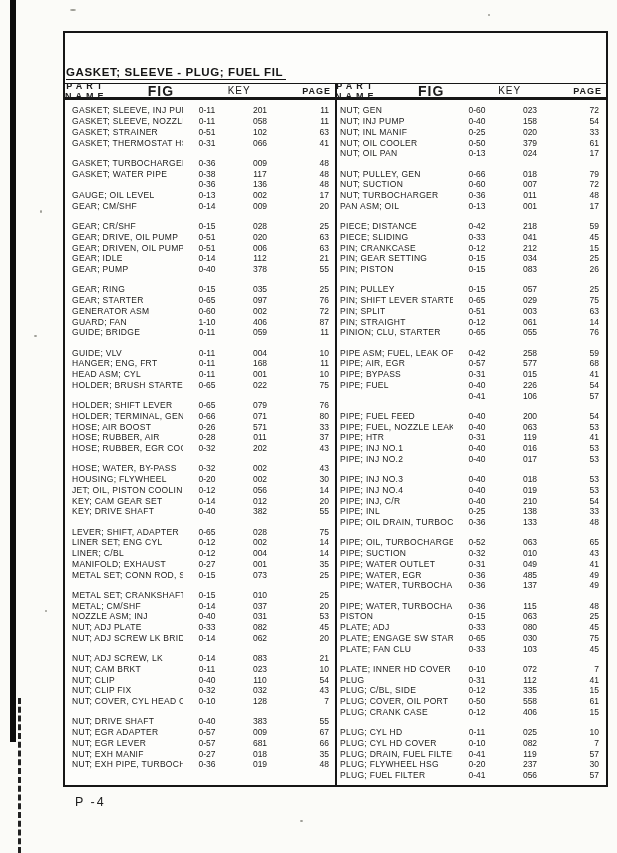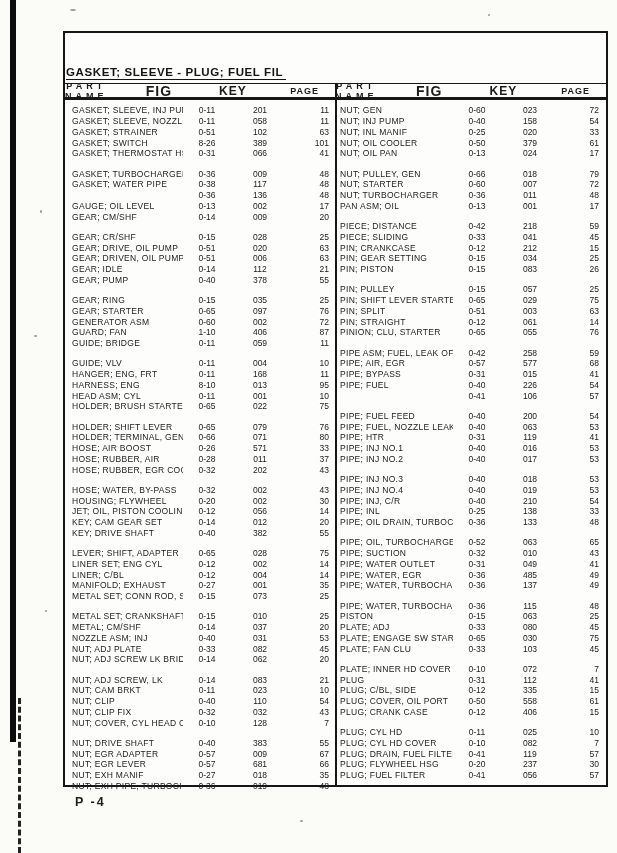--- a/index.html
+++ b/index.html
@@ -31,39 +31,39 @@
   .header-band{
     position:absolute;top:50px;left:0;width:100%;height:17px;
     border-top:1px solid #161616;border-bottom:3px solid #161616;
     box-sizing:border-box;display:flex;
   }
   .half-header{display:flex;align-items:center;box-sizing:border-box;gap:33px;}
   .half-header.left{width:270px;}
   .half-header.right{width:271px;}
   .h-name{flex:1;text-align:center;font-size:9px;font-weight:700;letter-spacing:4px;}
   .h-fig{width:48px;text-align:center;font-size:14px;font-weight:700;letter-spacing:1px;}
-  .h-key{width:58px;text-align:center;font-size:12px;font-weight:700;letter-spacing:1px;}
-  .h-page{width:40px;text-align:right;padding-right:16px;font-size:9px;font-weight:700;letter-spacing:1px;}
+  .h-key{width:58px;text-align:center;font-size:10px;font-weight:400;letter-spacing:1px;}
+  .h-page{width:40px;text-align:right;padding-right:4px;font-size:9px;font-weight:700;letter-spacing:1px;}
 
   .divider{position:absolute;left:270px;top:50px;width:1.5px;height:704px;background:#161616;}
 
   .col{position:absolute;top:72px;box-sizing:border-box;}
   .col.left{left:2px;width:266px;}
   .col.right{left:270px;width:268px;}
   .group{margin-bottom:9.5px;}
   .row{display:flex;align-items:center;height:10.75px;}
   .cell-name{flex:1;padding-left:5px;font-size:8.5px;letter-spacing:0.3px;font-weight:500;
     white-space:nowrap;overflow:hidden;color:#202020;}
   .cell-fig{width:48px;text-align:center;font-size:8.5px;color:#202020;}
   .cell-key{width:58px;text-align:center;font-size:8.5px;color:#202020;}
   .cell-page{width:40px;text-align:right;padding-right:4px;font-size:8.5px;color:#202020;}
 
   .page-footer{
     position:absolute;left:75px;top:795px;font-size:12.5px;letter-spacing:2px;
-    color:#1d1d1d;font-weight:700;
+    color:#1d1d1d;font-weight:400;
   }
 </style>
 </head>
 <body>
 
 <div class="scan-bar"></div>
 <div class="scan-bar-dashes"></div>
 <div class="speck" style="left:70px;top:9px;width:6px;height:2px;"></div>
 <div class="speck" style="left:488px;top:14px;width:2px;height:2px;"></div>
 <div class="speck" style="left:40px;top:210px;width:2px;height:3px;"></div>
@@ -105,26 +105,20 @@
           <span class="cell-key">058</span>
           <span class="cell-page">11</span>
         </div>
         <div class="row">
           <span class="cell-name">GASKET; STRAINER</span>
           <span class="cell-fig">0-51</span>
           <span class="cell-key">102</span>
           <span class="cell-page">63</span>
         </div>
         <div class="row">
-          <span class="cell-name">GASKET; SWITCH</span>
-          <span class="cell-fig">8-26</span>
-          <span class="cell-key">389</span>
-          <span class="cell-page">101</span>
-        </div>
-        <div class="row">
           <span class="cell-name">GASKET; THERMOSTAT HSG</span>
           <span class="cell-fig">0-31</span>
           <span class="cell-key">066</span>
           <span class="cell-page">41</span>
         </div>
       </div>
       <div class="group">
         <div class="row">
           <span class="cell-name">GASKET; TURBOCHARGER TO EXH DUCT</span>
           <span class="cell-fig">0-36</span>
@@ -227,26 +221,20 @@
           <span class="cell-key">004</span>
           <span class="cell-page">10</span>
         </div>
         <div class="row">
           <span class="cell-name">HANGER; ENG, FRT</span>
           <span class="cell-fig">0-11</span>
           <span class="cell-key">168</span>
           <span class="cell-page">11</span>
         </div>
         <div class="row">
-          <span class="cell-name">HARNESS; ENG</span>
-          <span class="cell-fig">8-10</span>
-          <span class="cell-key">013</span>
-          <span class="cell-page">95</span>
-        </div>
-        <div class="row">
           <span class="cell-name">HEAD ASM; CYL</span>
           <span class="cell-fig">0-11</span>
           <span class="cell-key">001</span>
           <span class="cell-page">10</span>
         </div>
         <div class="row">
           <span class="cell-name">HOLDER; BRUSH STARTER</span>
           <span class="cell-fig">0-65</span>
           <span class="cell-key">022</span>
           <span class="cell-page">75</span>
@@ -479,21 +467,21 @@
         </div>
       </div>
       <div class="group">
         <div class="row">
           <span class="cell-name">NUT; PULLEY, GEN</span>
           <span class="cell-fig">0-66</span>
           <span class="cell-key">018</span>
           <span class="cell-page">79</span>
         </div>
         <div class="row">
-          <span class="cell-name">NUT; STARTER</span>
+          <span class="cell-name">NUT; SUCTION</span>
           <span class="cell-fig">0-60</span>
           <span class="cell-key">007</span>
           <span class="cell-page">72</span>
         </div>
         <div class="row">
           <span class="cell-name">NUT; TURBOCHARGER</span>
           <span class="cell-fig">0-36</span>
           <span class="cell-key">011</span>
           <span class="cell-page">48</span>
         </div>

